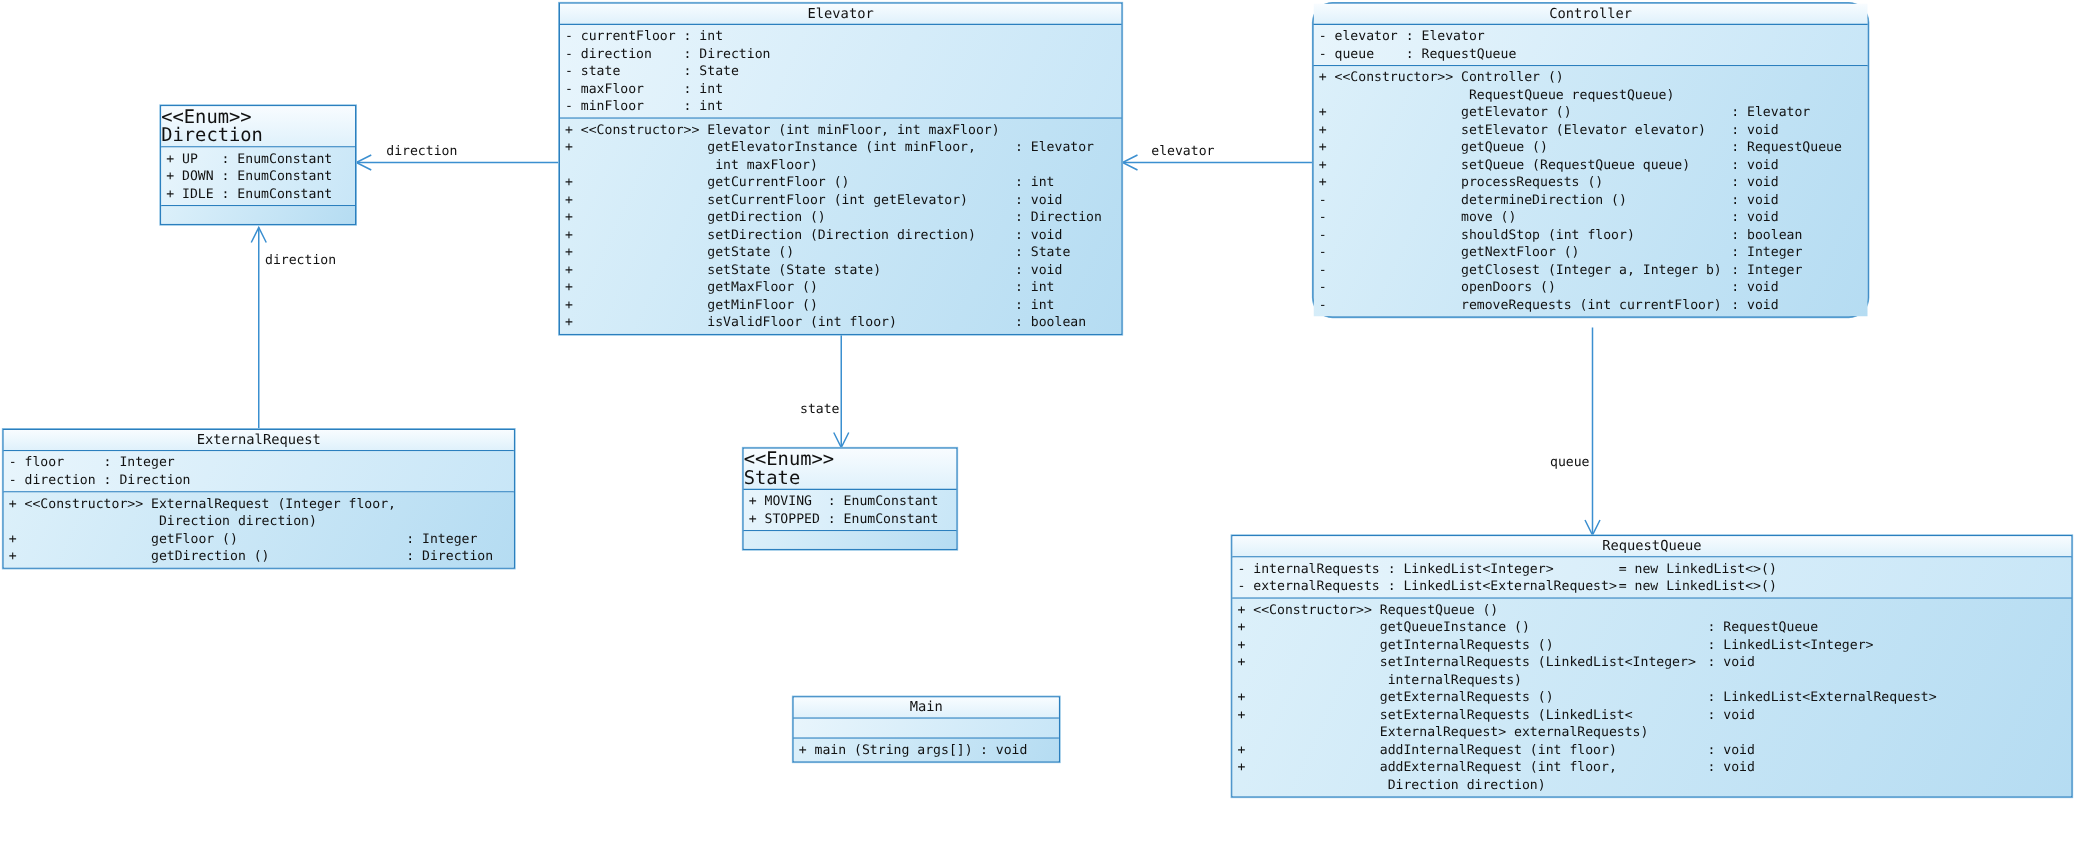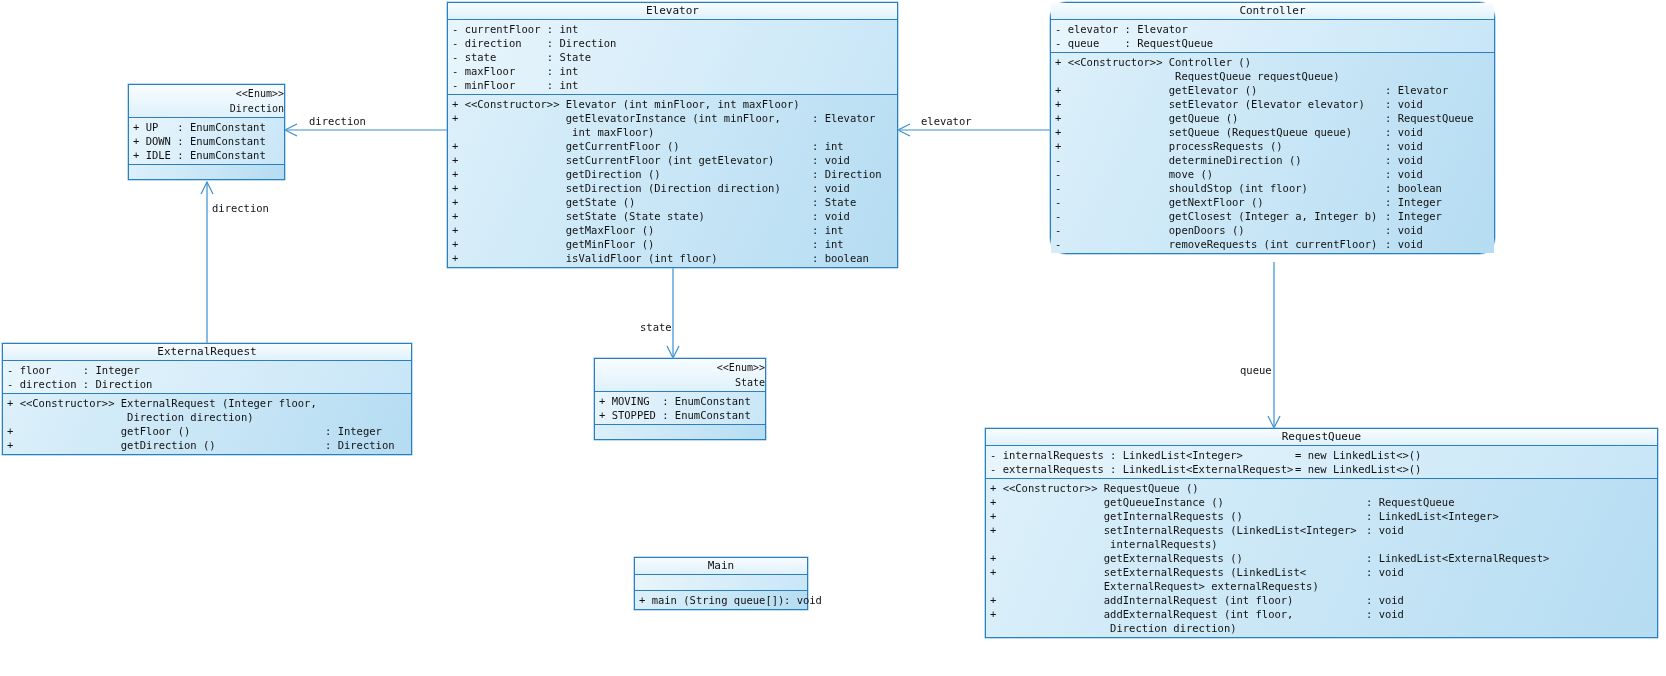--- a/index.html
+++ b/index.html
@@ -18,21 +18,21 @@
     box-shadow:0 0 0 0.5px #7db9e0;
     font-size:10.5px;
   }
   .uml-title {
     text-align:center; font-size:11px; line-height:16px; height:17px;
     border-bottom:1px solid #2b7fbe;
     background:linear-gradient(180deg,#f8fcff 0%,#dff1fb 100%);
     white-space:pre;
   }
   .uml-title2 { 
-    text-align:right; font-size:10px;
+    text-align:left; font-size:15px;
     border-bottom:1px solid #2b7fbe;
     background:linear-gradient(180deg,#f8fcff 0%,#dff1fb 100%);
     padding:1px 0;
   }
   .uml-title2 div { line-height:15px; white-space:pre; }
   .uml-attrs {
     border-bottom:1px solid #2b7fbe;
     background:linear-gradient(115deg,#e8f5fc 0%,#c8e6f7 100%);
     padding:2px 2px 2px 4px;
   }
@@ -45,21 +45,21 @@
   .row { position:relative; height:14px; line-height:14px; white-space:pre; }
   .lt { white-space:pre; }
   .rt { position:absolute; top:0; white-space:pre; }
 
   
   #box-direction { left:128px; top:84px;  width:157px; }
   #box-elevator  { left:447px; top:2px;   width:451px; }
   #box-controller{ left:1050px;top:2px;   width:445px;border-radius:16px; }
   #box-external  { left:2px;   top:343px; width:410px; }
   #box-state     { left:594px; top:358px; width:172px; }
-  #box-main      { left:634px; top:557px; width:174px; }
+  #box-main      { left:634px; top:557px; width:214px; }
   #box-queue     { left:985px; top:428px; width:673px; }
 
   
   #box-elevator  .rt { left:360px; }
   #box-controller .rt { left:330px; }
   #box-external  .rt { left:318px; }
   #box-main      .rt { left:145px; }
   #box-queue .uml-methods .rt { left:376px; }
   #box-queue .uml-attrs  .rt { left:305px; }
 
@@ -203,21 +203,21 @@
         <div class="row"><span class="lt">+ STOPPED : EnumConstant</span></div>
       </div>
     <div class="uml-methods empty"></div>
   </div>
 
   <div class="uml-box" id="box-main">
     <div class="uml-title">Main</div>
     <div class="uml-attrs empty"></div>
     <div class="uml-methods">
 
-    <div class="row"><span class="lt">+ main (String queue[])</span><span class="rt">: void</span></div>
+    <div class="row"><span class="lt">+ main (String args[])</span><span class="rt">: void</span></div>
       </div>
   </div>
 
   <div class="uml-box" id="box-queue">
     <div class="uml-title">RequestQueue</div>
     <div class="uml-attrs">
 
     <div class="row"><span class="lt">- internalRequests : LinkedList&lt;Integer&gt;</span><span class="rt">= new LinkedList&lt;&gt;()</span></div>
         <div class="row"><span class="lt">- externalRequests : LinkedList&lt;ExternalRequest&gt;</span><span class="rt">= new LinkedList&lt;&gt;()</span></div>
       </div>

